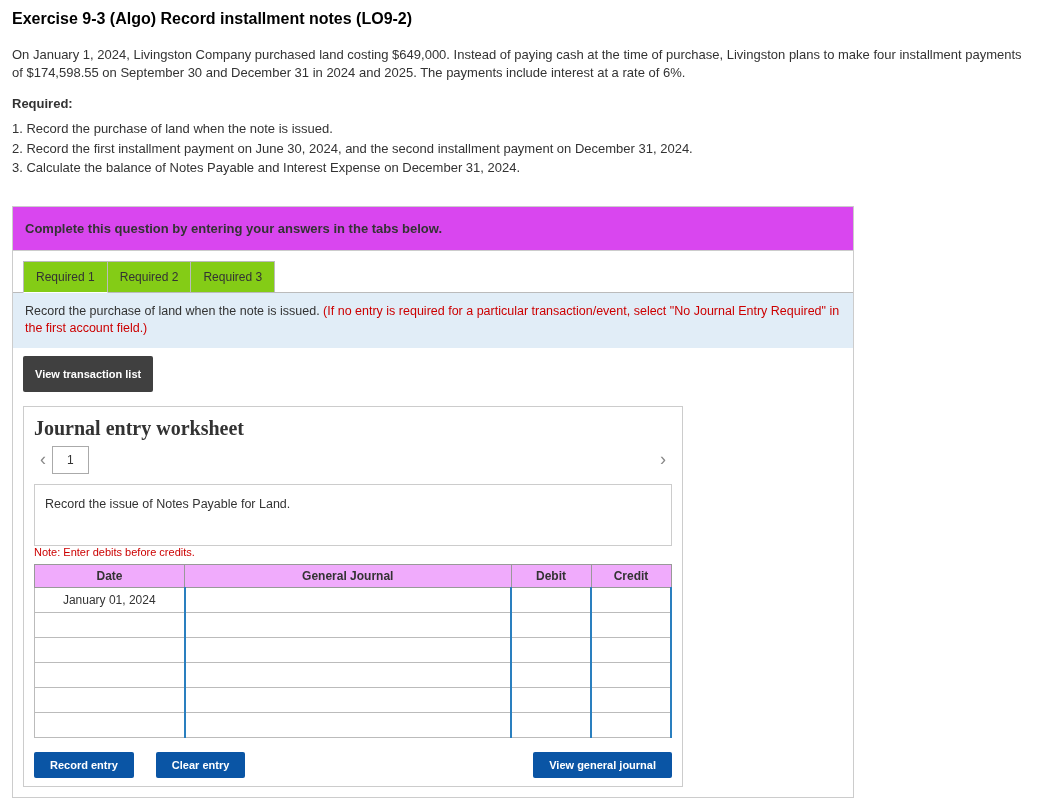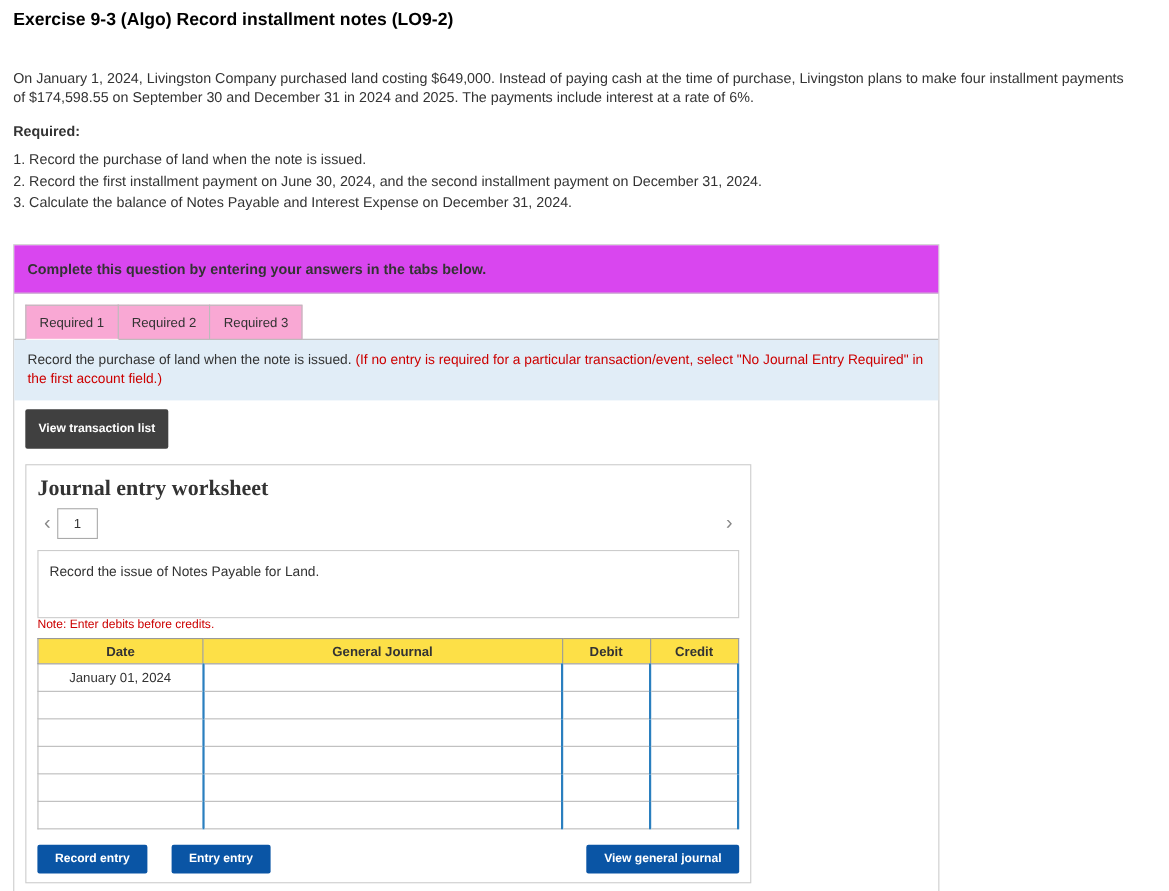--- a/index.html
+++ b/index.html
@@ -1,38 +1,38 @@
 <!DOCTYPE html>
 <html><head>
 <meta charset="utf-8">
 <style>
   body { font-family: Arial, Helvetica, sans-serif; font-size: 13px; color: #333; margin: 0; padding: 10px 12px; width: 1063px; box-sizing: border-box; }
-  .title { font-size: 16px; font-weight: bold; color: #000; margin-bottom: 34px; }
+  .title { font-size: 16px; font-weight: bold; color: #000; margin-bottom: 18px; }
   .intro { font-size: 13px; color: #333; line-height: 1.4; margin-bottom: 14px; max-width: 1020px; }
   .req-label { font-weight: bold; margin-bottom: 8px; }
   .req-list { margin: 0 0 28px 0; padding: 0; list-style: none; }
   .req-list li { line-height: 1.5; }
   .answer-box { border: 1px solid #ccc; width: 840px; }
   .answer-header { background: #d946ef; padding: 14px 12px; font-weight: bold; font-size: 13px; border-bottom: 1px solid #ccc; }
   .tabbar { display: flex; padding: 10px 10px 0 10px; }
-  .tab { border: 1px solid #bbb; padding: 8px 12px; font-size: 12px; background: #f9a8d4; cursor: pointer; margin-right: -1px; position: relative; }
+  .tab { border: 1px solid #bbb; padding: 8px 12px; font-size: 12px; background: #84cc16; cursor: pointer; margin-right: -1px; position: relative; }
   .tab.active { border-bottom: 1px solid #fff; z-index: 2; }
   .instruction-bar { background: #e1edf7; border-top: 1px solid #bbb; padding: 10px 12px; font-size: 12.5px; line-height: 1.4; margin-top: -1px; }
   .instruction-bar .red { color: #c00; }
   .vtl-btn { background: #404040; color: #fff; font-weight: bold; font-size: 11px; padding: 12px 12px; margin: 8px 10px; display: inline-block; border-radius: 2px; cursor: pointer; border: none; }
   .worksheet-wrap { margin: 6px 10px 10px 10px; border: 1px solid #ccc; width: 660px; padding: 10px 10px 8px 10px; box-sizing: border-box; }
   .ws-title { font-family: Georgia, 'Times New Roman', serif; font-weight: bold; font-size: 20px; margin-bottom: 2px; }
   .step-row { display: flex; align-items: center; margin: 6px 0 10px 0; }
   .chev { font-size: 18px; color: #888; padding: 0 6px; user-select: none; }
   .chev.nav { cursor: pointer; }
   .step-tab { border: 1px solid #aaa; padding: 6px 14px; font-size: 12px; background: #fff; }
   .explain { border: 1px solid #ccc; padding: 12px 10px 34px 10px; font-size: 12.5px; }
   .note { color: #c00; font-size: 11px; margin: 0 0 6px 0; }
   table.je { border-collapse: collapse; width: 100%; table-layout: fixed; }
-  table.je th { background: #fde047; border: 1px solid #999; font-size: 12px; font-weight: bold; padding: 4px; text-align: center; }
+  table.je th { background: #f0abfc; border: 1px solid #999; font-size: 12px; font-weight: bold; padding: 4px; text-align: center; }
   table.je td { border: 1px solid #bbb; height: 20px; font-size: 12px; text-align: center; padding: 2px; }
   table.je td.gj, table.je td.amt { border-left: 2px solid #2a7fbf; }
   table.je td.gj-last, table.je td.amt-last { border-right: 2px solid #2a7fbf; }
   col.date { width: 150px; }
   col.gj { }
   col.debit { width: 80px; }
   col.credit { width: 80px; }
   .btn-row { display: flex; gap: 22px; margin-top: 14px; }
   .blue-btn { background: #0a55a5; color: #fff; font-weight: bold; font-size: 11px; padding: 7px 16px; border-radius: 2px; border: none; cursor: pointer; }
   .spacer { flex: 1; }
@@ -130,18 +130,18 @@
           <td></td>
           <td class="gj"></td>
           <td class="amt"></td>
           <td class="amt amt-last"></td>
         </tr>
       </tbody>
     </table>
 
     <div class="btn-row">
       <button class="blue-btn">Record entry</button>
-      <button class="blue-btn">Entry entry</button>
+      <button class="blue-btn">Clear entry</button>
       <span class="spacer"></span>
       <button class="blue-btn">View general journal</button>
     </div>
   </div>
 </div>
 
 </body></html>

